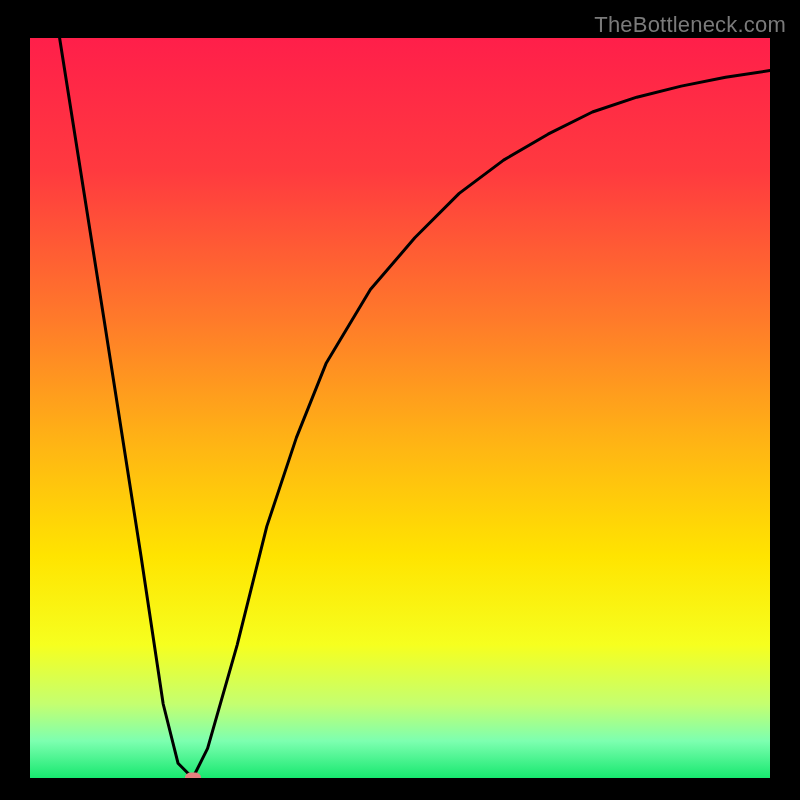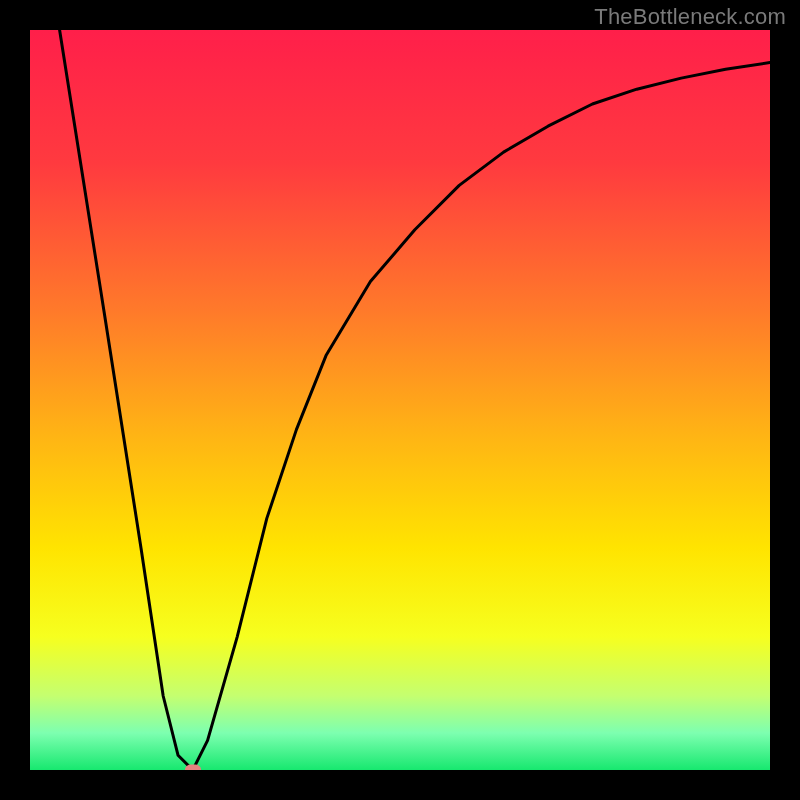--- a/index.html
+++ b/index.html
@@ -9,20 +9,21 @@
     height: 800px;
     overflow: hidden;
     background: #000;
     font-family: Arial, Helvetica, sans-serif;
   }
   .frame {
     position: relative;
     width: 800px;
     height: 676px;
     background: #000;
+    margin-top: 8px;
   }
   .watermark {
     position: absolute;
     top: 4px;
     right: 14px;
     color: #7a7a7a;
     font-size: 22px;
     font-weight: 500;
     letter-spacing: 0.2px;
     z-index: 10;

